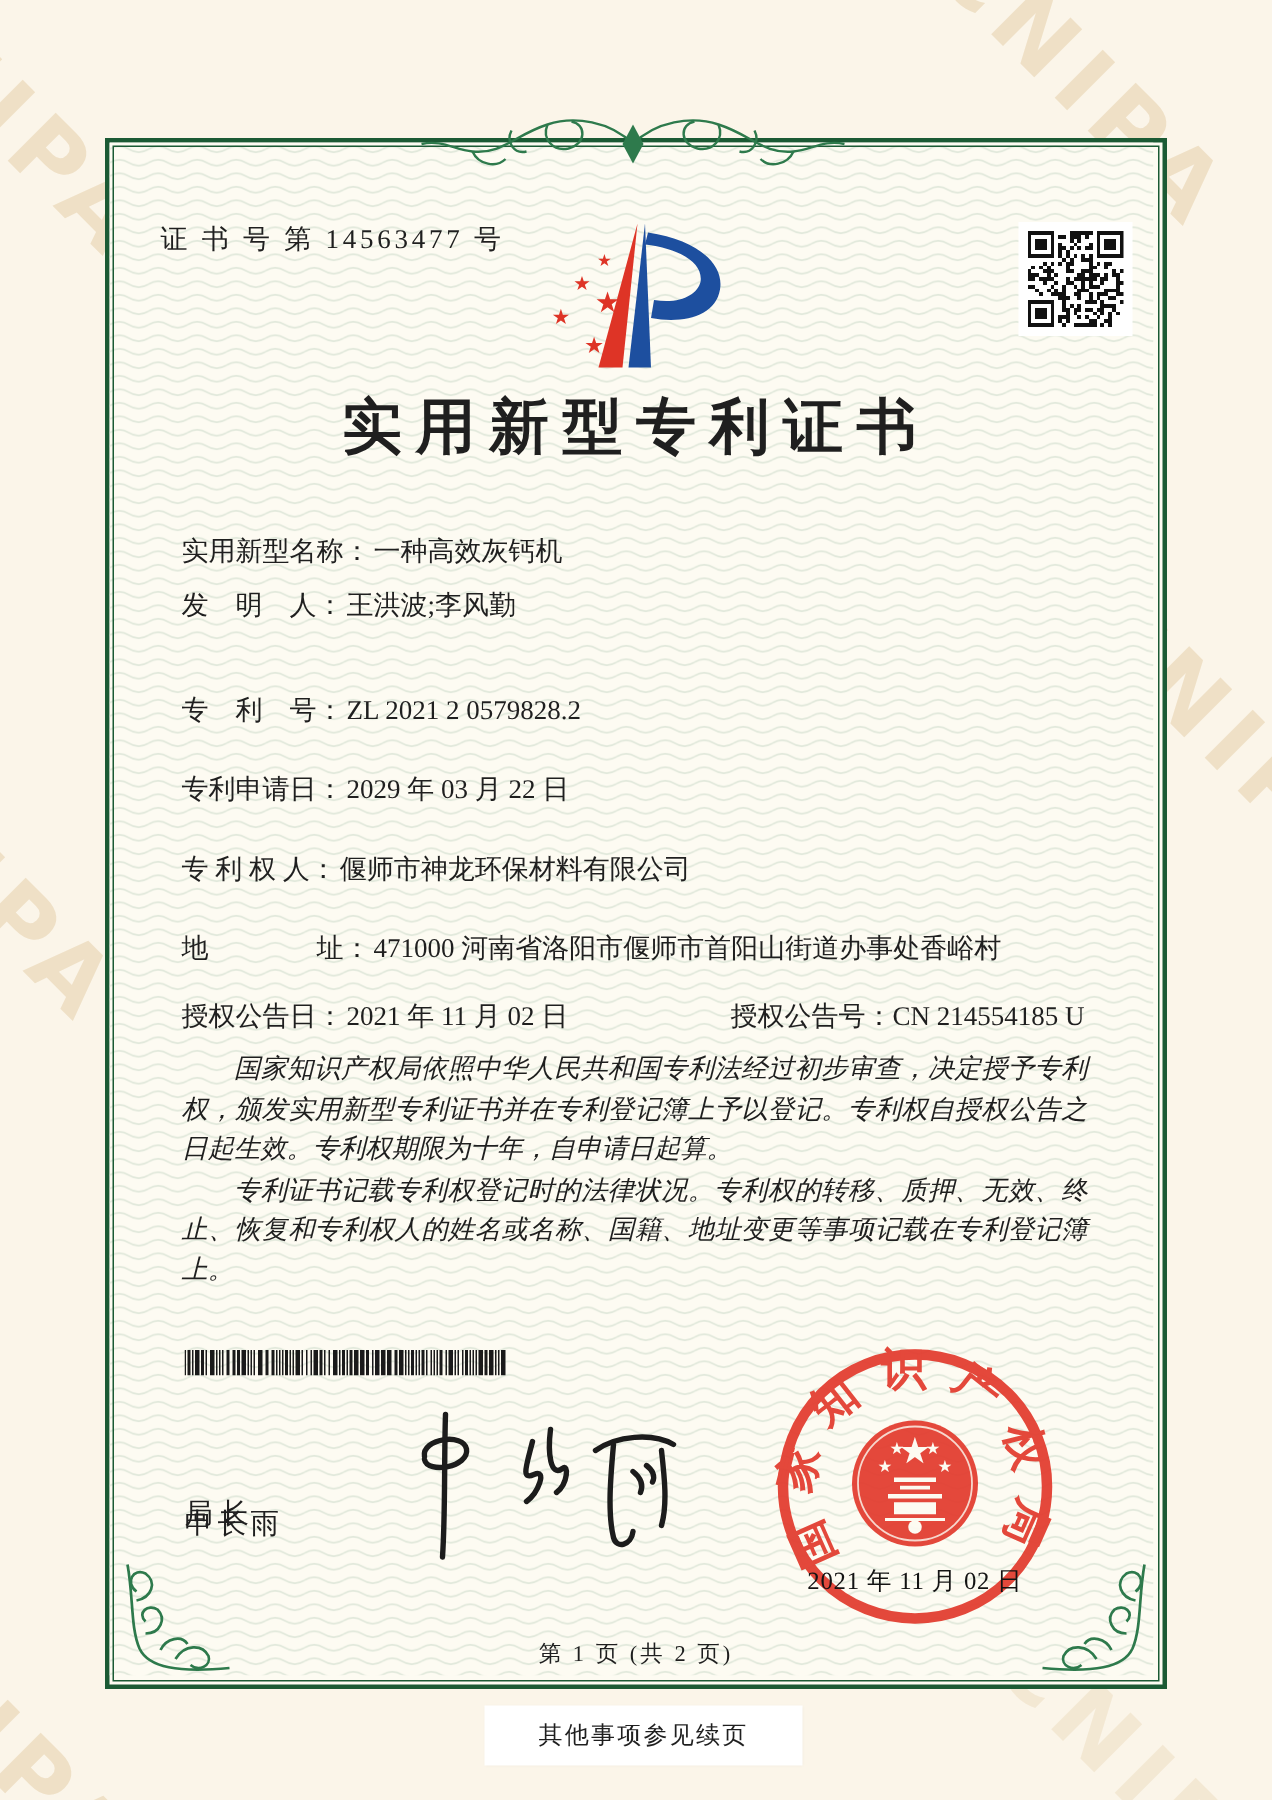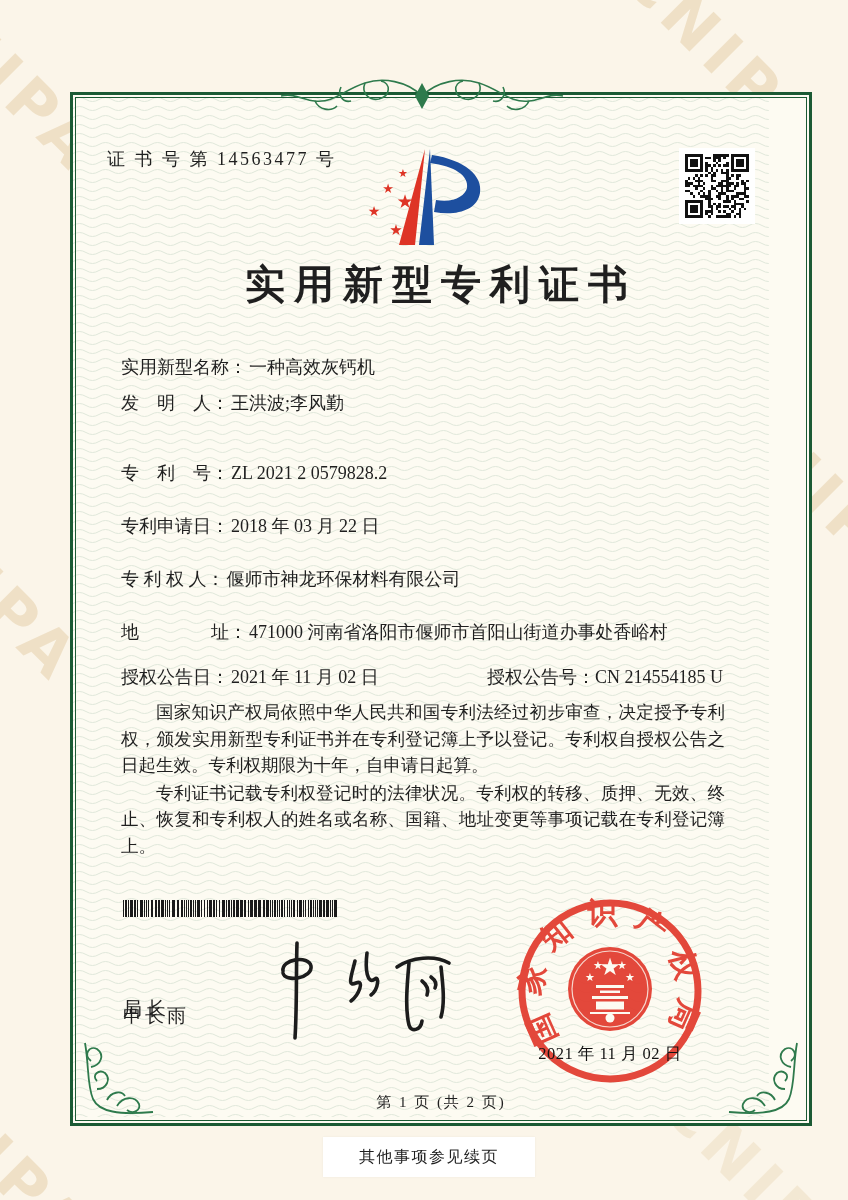--- a/index.html
+++ b/index.html
@@ -11,21 +11,21 @@
   
   .wm{
     position:absolute; font-family:"DejaVu Sans","Liberation Sans",sans-serif;
     font-weight:bold; font-size:62px; letter-spacing:8px; color:#efe0c6;
     transform:rotate(45deg); transform-origin:left top; white-space:nowrap;
     user-select:none; pointer-events:none;
   }
   
   .frame{
     position:absolute; left:70px; top:92px; width:702px; height:1028px;
-    border:3px solid #1b5a34; background:#fdfbf2;padding-left:34px;
+    border:3px solid #1b5a34; background:#fdfbf2;
   }
   .frame-inner{
     position:absolute; inset:2px; border:1.5px solid #1b5a34; pointer-events:none; z-index:3;
   }
   .guilloche{position:absolute; inset:0; z-index:0;}
   .ornament-top{position:absolute; left:204px; top:-22px; z-index:4;}
   .corner{position:absolute; z-index:4;}
   .corner.bl{left:4px; bottom:4px;}
   .corner.br{right:4px; bottom:4px; transform:scale(-1,1);}
   .content{position:absolute; inset:0; z-index:5;}
@@ -36,21 +36,21 @@
            display:flex; align-items:center; justify-content:center;}
   .title{position:absolute; left:0; top:162px; width:100%; text-align:center;
          font-size:40px; font-weight:bold; letter-spacing:9px;}
 
   .field-row{position:absolute; left:48px; width:620px; font-size:18px; white-space:nowrap;}
   .fvalue{margin-left:2px;}
   .grant-no{position:absolute; left:366px; top:0;}
 
   .body-text{position:absolute; left:48px; top:604px; width:618px; font-size:17.5px;
              line-height:26.5px; text-align:justify;}
-  .body-text p{margin:0 14px 1px 0; text-indent:2em;}
+  .body-text p{margin:0 14px 1px 0; text-indent:2em;font-style:italic;}
 
   .barcode{position:absolute; left:50px; top:805px; width:216px; height:17px;}
   .director-title{position:absolute; left:50px; top:874px; font-size:19px; letter-spacing:5px;margin-top:27px;}
   .director-name{position:absolute; left:50px; top:908px; font-size:19px; letter-spacing:3px;}
   .signature{position:absolute; left:186px; top:838px;}
 
   .seal{position:absolute; left:437px; top:796px; width:200px; height:200px;}
   .seal-date{position:absolute; left:437px; top:948px; width:200px; text-align:center;
              font-size:16.5px; letter-spacing:0.5px; color:#131313;}
 
@@ -350,21 +350,21 @@
       <div class="field-row" style="top:260px">
         <span class="flabel">实用新型名称：</span><span class="fvalue">一种高效灰钙机</span>
       </div>
       <div class="field-row" style="top:296px">
         <span class="flabel">发　明　人：</span><span class="fvalue">王洪波;李风勤</span>
       </div>
       <div class="field-row" style="top:366px">
         <span class="flabel">专　利　号：</span><span class="fvalue">ZL 2021 2 0579828.2</span>
       </div>
       <div class="field-row" style="top:419px">
-        <span class="flabel">专利申请日：</span><span class="fvalue">2018 年 03 月 22 日</span>
+        <span class="flabel">专利申请日：</span><span class="fvalue">2029 年 03 月 22 日</span>
       </div>
       <div class="field-row" style="top:472px">
         <span class="flabel">专 利 权 人：</span><span class="fvalue">偃师市神龙环保材料有限公司</span>
       </div>
       <div class="field-row" style="top:525px">
         <span class="flabel">地　　　　址：</span><span class="fvalue">471000 河南省洛阳市偃师市首阳山街道办事处香峪村</span>
       </div>
       <div class="field-row" style="top:570px">
         <span class="flabel">授权公告日：</span><span class="fvalue">2021 年 11 月 02 日</span>
         <span class="grant-no">

